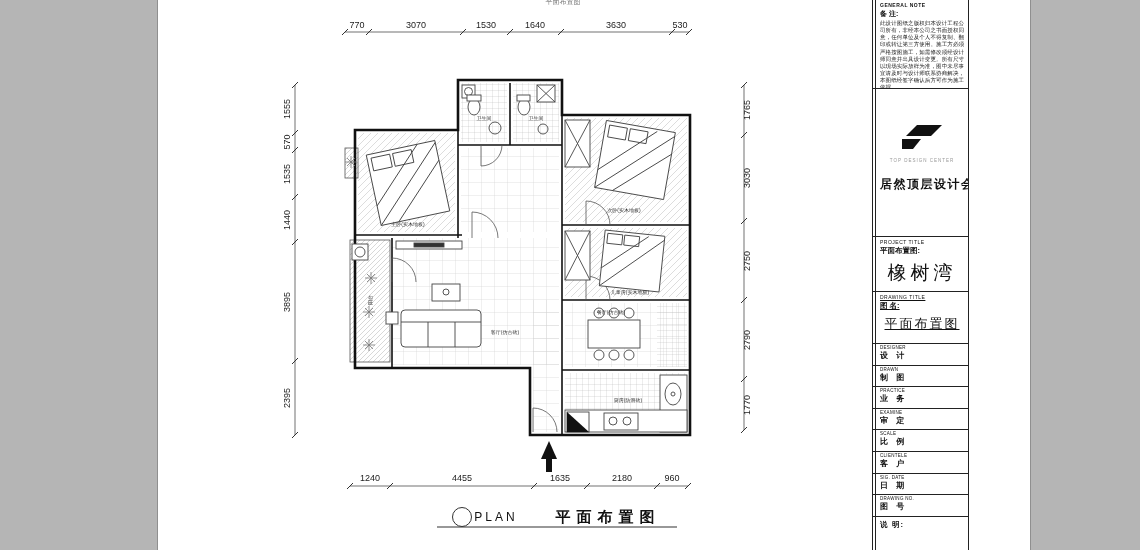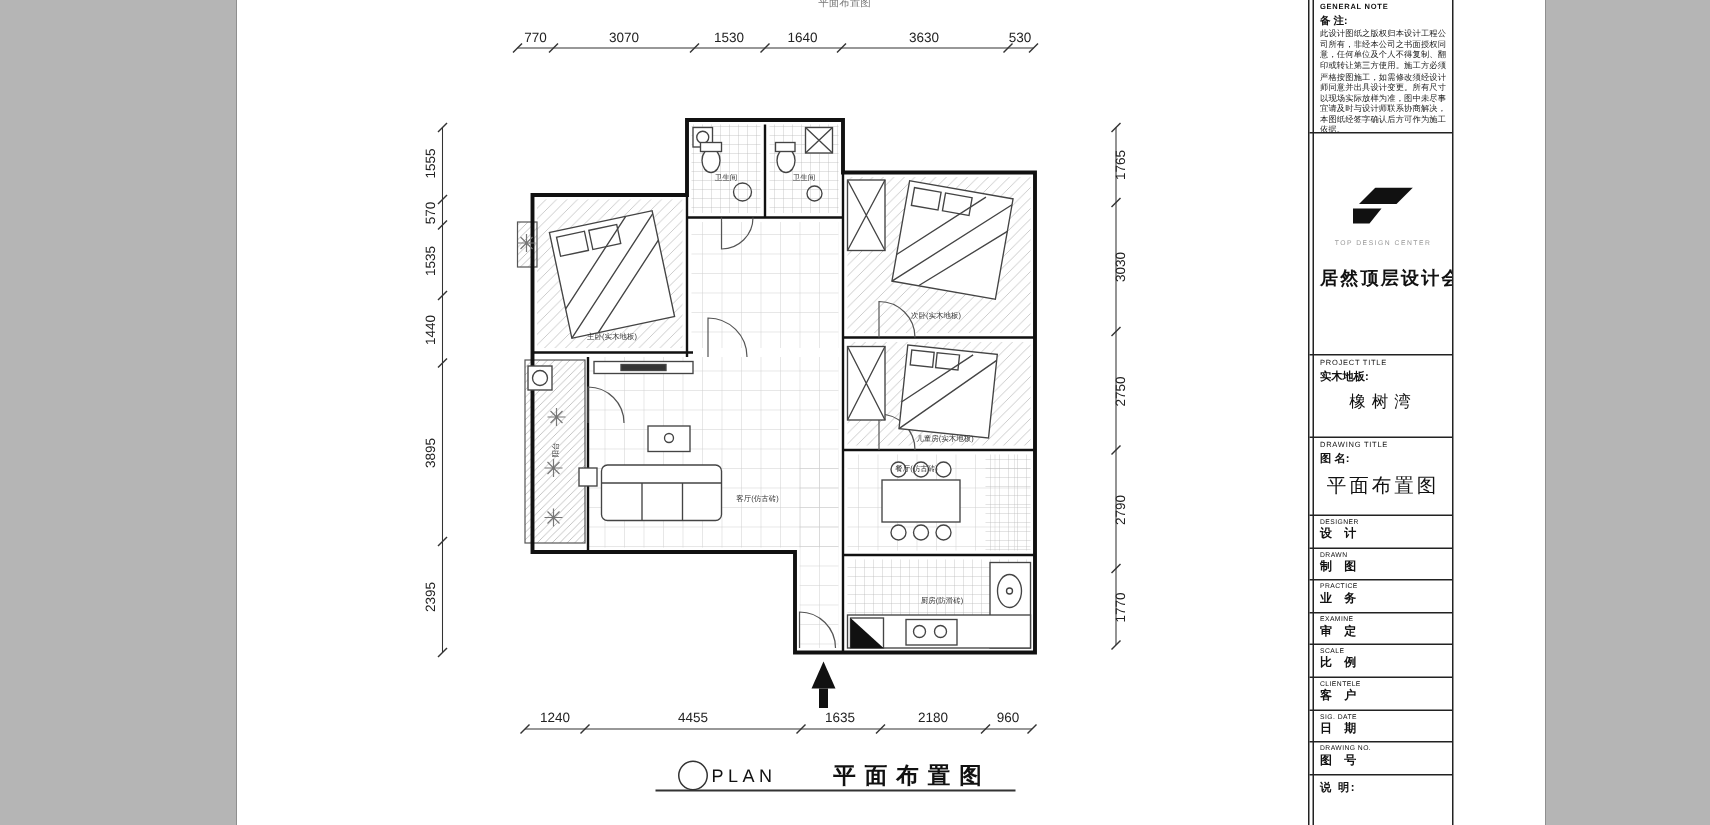--- a/index.html
+++ b/index.html
@@ -24,25 +24,25 @@
   .tb-section{box-sizing:border-box;border-bottom:1px solid #222;padding:2px 4px 0 7px;overflow:hidden;}
   .tb-notes{height:89px;}
   .tb-gen-en{font-size:5px;letter-spacing:.5px;font-weight:bold;}
   .tb-note-label{font-size:7px;font-weight:bold;margin:1px 0;}
   .tb-note-body{font-size:5.5px;line-height:1.3;text-align:justify;color:#1a1a1a;}
   .tb-brand{height:148px;text-align:center;}
   .tb-brand svg{margin-top:34px;}
   .brand-en{font-size:4.5px;color:#999;letter-spacing:1px;margin-top:3px;}
   .brand-cn{font-size:12px;font-weight:bold;letter-spacing:1.5px;margin-top:13px;white-space:nowrap;}
   .tb-project{height:55px;}
-  .tb-drawing{height:52px;}
+  .tb-drawing{height:52px;text-decoration:underline;}
   .sec-en{font-size:5px;letter-spacing:.5px;}
   .sec-label{font-size:7.5px;font-weight:bold;margin-top:1px;}
   .sec-value{text-align:center;letter-spacing:4px;margin-top:4px;white-space:nowrap;}
-  .project-name{font-size:11px;}
+  .project-name{font-size:19px;}
   .drawing-name{font-size:13px;letter-spacing:2px;}
   .tb-row{box-sizing:border-box;height:21.6px;border-bottom:1px solid #222;padding:1px 4px 0 7px;}
   .row-en{display:block;font-size:4.5px;letter-spacing:.3px;}
   .row-cn{display:block;font-size:8px;font-weight:bold;letter-spacing:3px;}
   .tb-footer{padding:3px 4px 0 7px;font-size:7.5px;font-weight:bold;font-family:Liberation Mono, monospace;}
 </style>
 </head>
 <body>
 
 <div class="sheet"></div>
@@ -300,21 +300,21 @@
     <svg width="42" height="26" viewBox="0 0 42 26">
       <polygon points="16,0 41,0 30,11 5,11" fill="#111"></polygon>
       <polygon points="1,14 20,14 12,24 1,24" fill="#111"></polygon>
     </svg>
     <div class="brand-en">TOP DESIGN CENTER</div>
     <div class="brand-cn">居然顶层设计会所</div>
   </div>
 
   <div class="tb-section tb-project">
     <div class="sec-en">PROJECT TITLE</div>
-    <div class="sec-label">实木地板:</div>
+    <div class="sec-label">平面布置图:</div>
     <div class="sec-value project-name">橡树湾</div>
   </div>
 
   <div class="tb-section tb-drawing">
     <div class="sec-en">DRAWING TITLE</div>
     <div class="sec-label">图  名:</div>
     <div class="sec-value drawing-name">平面布置图</div>
   </div>
 
   <div class="tb-row">

